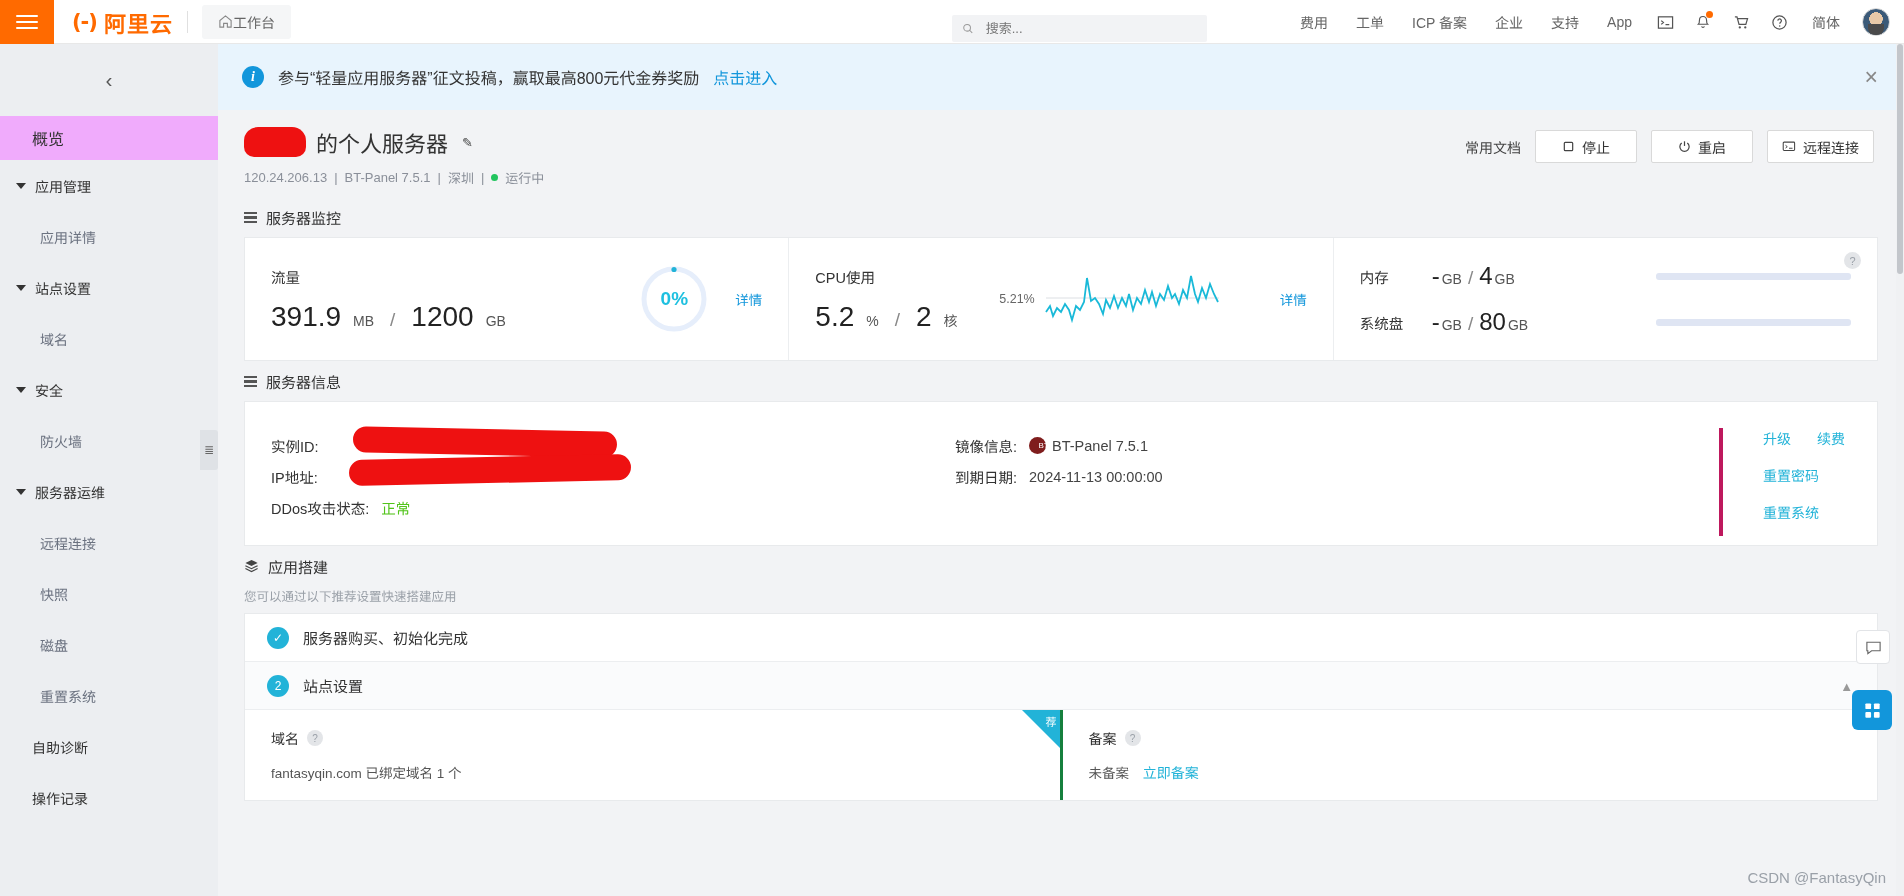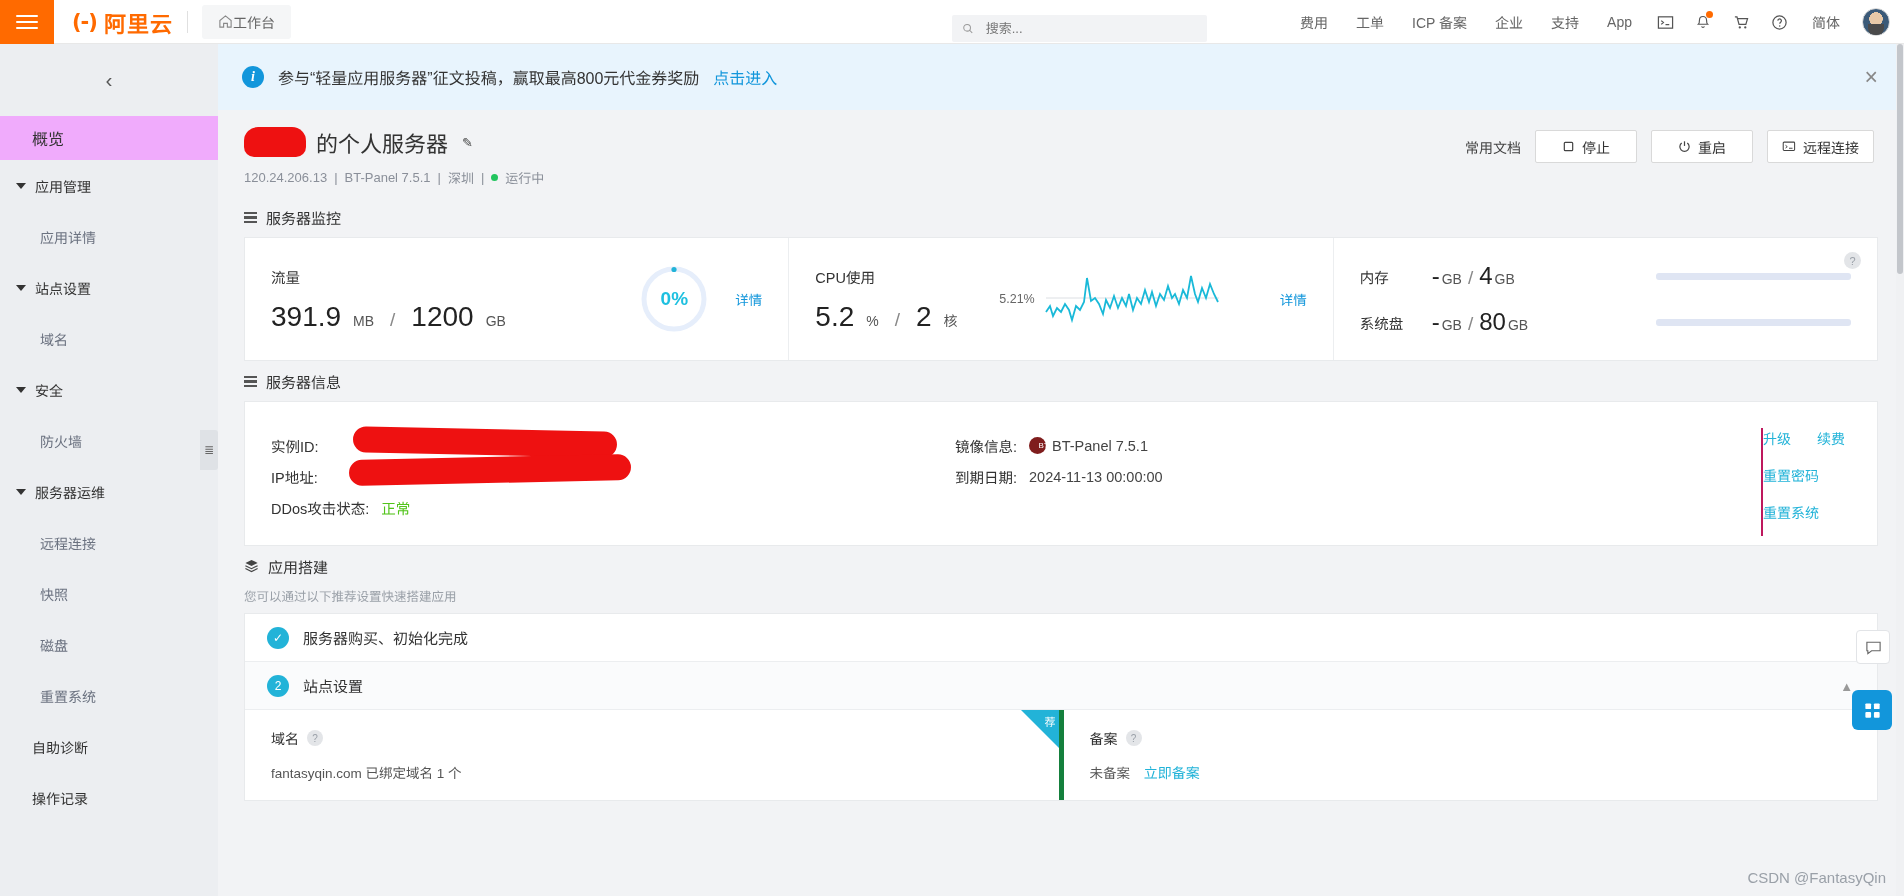--- a/index.html
+++ b/index.html
@@ -195,22 +195,22 @@
   .info-key { color: #333; }
   .info-val { color: #444; margin-left: 12px; }
   .ok-text { color: #52c41a; margin-left: 12px; }
   .bt-badge {
     width: 17px; height: 17px; border-radius: 50%; background: #7f1d1d; color: #fff;
     font-size: 8px; display: inline-flex; align-items: center; justify-content: center;
     margin-left: 12px; margin-right: 6px; font-weight: normal; padding-left: 12px;
   }
   .redact-stroke { position: absolute; background: #ee1111; border-radius: 22px; }
   .info-links {
-    position: absolute; right: 32px; top: 26px; border-left: 2px solid #be185d;
-    height: 108px;
+    position: absolute; right: 32px; top: 26px; border-left: 4px solid #be185d;
+    padding-left: 40px; height: 108px;
   }
   .link-row { display: flex; gap: 26px; margin-bottom: 17px; }
   .blue-link { color: #22b3d8; font-size: 14px; cursor: pointer; }
 
   .steps-card { background: #fff; margin: 0 26px; border: 1px solid #e8eaec; }
   .step-row {
     display: flex; align-items: center; gap: 14px; height: 48px; padding: 0 22px;
     border-bottom: 1px solid #eceef0; position: relative;
   }
   .step-row.active { background: #fafbfc; }
@@ -218,21 +218,21 @@
     width: 22px; height: 22px; border-radius: 50%; background: #22b3d8; color: #fff;
     font-size: 12px; display: flex; align-items: center; justify-content: center; flex: 0 0 auto;
   }
   .step-text { font-size: 15px; color: #333; }
   .chev-up {
     position: absolute; right: 24px; top: 50%; transform: translateY(-50%);
     color: #999; font-size: 13px; cursor: pointer;
   }
   .panel-row { display: flex; }
   .panel-col { flex: 1; padding: 18px 26px; position: relative; }
-  .panel-col + .panel-col { border-left: 5px solid #15803d; }
+  .panel-col + .panel-col { border-left: 3px solid #15803d; }
   .panel-label { display: flex; align-items: center; gap: 8px; font-size: 14px; color: #333; }
   .q-circle {
     width: 16px; height: 16px; border-radius: 50%; background: #e3e5e8; color: #9aa0a8;
     font-size: 10px; display: flex; align-items: center; justify-content: center; cursor: pointer;
   }
   .panel-body { margin-top: 14px; font-size: 13.5px; color: #555; }
   .corner-ribbon {
     position: absolute; right: 0; top: 0; width: 38px; height: 38px; overflow: hidden;
   }
   .corner-ribbon::before {

